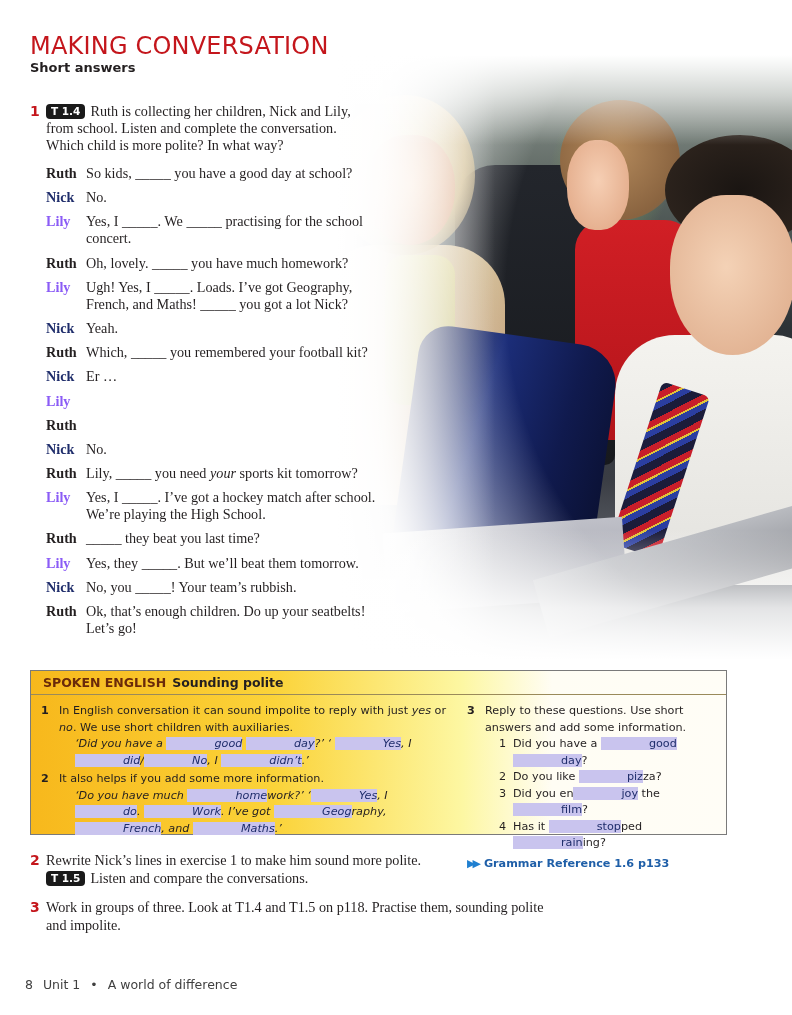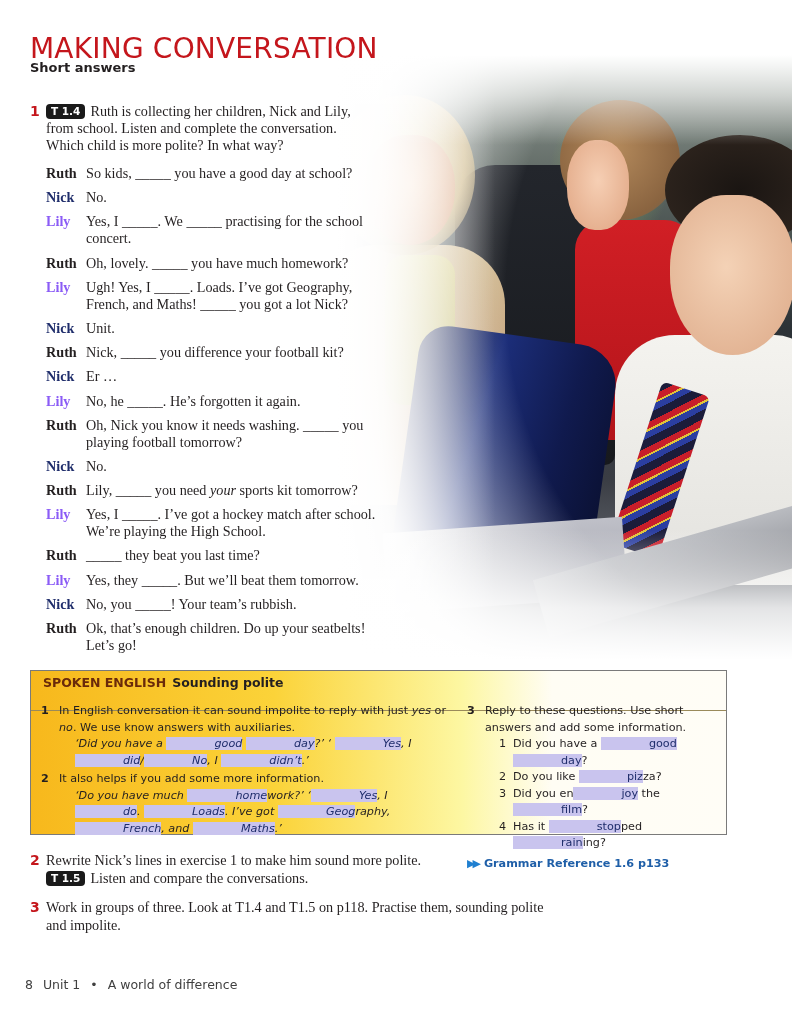--- a/index.html
+++ b/index.html
@@ -107,21 +107,21 @@
     background: linear-gradient(0deg, #ffffff 0%, rgba(255,255,255,0.8) 40%, rgba(255,255,255,0) 100%);
   }
   .photo .fade-corner {
     position: absolute; left: 0; top: 0; width: 100%; height: 100%;
     background: radial-gradient(ellipse 520px 620px at 100% 40%, rgba(255,255,255,0) 55%, rgba(255,255,255,0.9) 85%, #fff 100%);
   }
 
   
   .title {
     position: absolute; left: 30px; top: 32px;
-    font-family: "DejaVu Sans", sans-serif; font-size: 28px; letter-spacing: 0.2px;
+    font-family: "DejaVu Sans", sans-serif; font-size: 24px; letter-spacing: 0.2px;
     color: #c4161c; font-weight: normal;
   }
   .subtitle {
     position: absolute; left: 30px; top: 60px;
     font-family: "DejaVu Sans", sans-serif; font-size: 13px; color: #231f20;
   }
 
   
   .ex1 { position: absolute; left: 30px; top: 103px; width: 340px; font-size: 14.2px; line-height: 17px; }
   .ex-num {
@@ -143,21 +143,21 @@
   .speaker.lily { color: #8b5cf6; }
   .utter { flex: 1; }
 
   
   .spoken {
     position: absolute; left: 30px; top: 670px; width: 697px; height: 165px;
     border: 1px solid #7a7a7a;
     background: linear-gradient(90deg, #f7b81c 0%, #fbd339 35%, #fdf7a2 62%, #fffdf4 75%, #fffdf6 100%);
   }
   .spoken-head {
-    height: 40px; border-bottom: 1px solid #9a8a5a;
+    height: 24px; border-bottom: 1px solid #9a8a5a;
     font-family: "DejaVu Sans", sans-serif; font-size: 12.5px; font-weight: bold;
     padding: 4px 0 1px 12px; color: #231f20;
   }
   .spoken-head .label { color: #6a2a0a; margin-right: 6px; }
   .spoken-col {
     position: absolute; font-family: "DejaVu Sans", sans-serif; font-size: 11.2px; line-height: 16.5px; color: #231f20;
   }
   .col-left { left: 10px; top: 32px; width: 410px; }
   .col-right { left: 436px; top: 32px; width: 255px; }
   .sp-item { display: flex; }
@@ -234,37 +234,35 @@
   <div class="line">
       <span class="speaker ruth">Ruth</span>
       <span class="utter">Oh, lovely. _____ you have much homework?</span>
     </div>
   <div class="line">
       <span class="speaker lily">Lily</span>
       <span class="utter">Ugh! Yes, I _____. Loads. I’ve got Geography, French, and Maths! _____ you got a lot Nick?</span>
     </div>
   <div class="line">
       <span class="speaker nick">Nick</span>
-      <span class="utter">Unit.</span>
-    </div>
-  <div class="line">
-      <span class="speaker ruth">Ruth</span>
-      <span class="utter">Nick, _____ you difference your football kit?</span>
+      <span class="utter">Yeah.</span>
+    </div>
+  <div class="line">
+      <span class="speaker ruth">Ruth</span>
+      <span class="utter">Which, _____ you remembered your football kit?</span>
     </div>
   <div class="line">
       <span class="speaker nick">Nick</span>
       <span class="utter">Er …</span>
     </div>
   <div class="line">
       <span class="speaker lily">Lily</span>
-      <span class="utter">No, he _____. He’s forgotten it again.</span>
-    </div>
-  <div class="line">
-      <span class="speaker ruth">Ruth</span>
-      <span class="utter">Oh, Nick you know it needs washing. _____ you playing football tomorrow?</span>
+    </div>
+  <div class="line">
+      <span class="speaker ruth">Ruth</span>
     </div>
   <div class="line">
       <span class="speaker nick">Nick</span>
       <span class="utter">No.</span>
     </div>
   <div class="line">
       <span class="speaker ruth">Ruth</span>
       <span class="utter"><span>Lily, _____ you need </span><em>your</em><span> sports kit tomorrow?</span></span>
     </div>
   <div class="line">
@@ -290,29 +288,29 @@
 </div>
 
 <div class="spoken">
   <div class="spoken-head">
     <span class="label">SPOKEN ENGLISH</span><span>Sounding polite</span>
   </div>
 
   <div class="spoken-col col-left">
     <div class="sp-item">
       <span class="sp-num">1</span>
-      <span><span>In English conversation it can sound impolite to reply with just </span><em>yes</em><span> or </span><em>no</em><span>. We use know answers with auxiliaries.</span></span>
+      <span><span>In English conversation it can sound impolite to reply with just </span><em>yes</em><span> or </span><em>no</em><span>. We use short children with auxiliaries.</span></span>
     </div>
     <div class="sp-example"><span>‘Did you have a </span><span class="hl">good</span><span> </span><span class="hl">day</span><span>?’ ‘ </span><span class="hl">Yes</span><span>, I </span><span class="hl">did</span><span>/</span><span class="hl">No</span><span>, I </span><span class="hl">didn’t</span><span>.’</span></div>
 
     <div class="sp-item">
       <span class="sp-num">2</span>
       <span>It also helps if you add some more information.</span>
     </div>
-    <div class="sp-example"><span>‘Do you have much </span><span class="hl">home</span><span>work?’ ‘</span><span class="hl">Yes</span><span>, I </span><span class="hl">do</span><span>. </span><span class="hl">Loads</span><span>. I’ve got </span><span class="hl">Geog</span><span>raphy, </span><span class="hl">French</span><span>, and </span><span class="hl">Maths</span><span>.’</span></div>
+    <div class="sp-example"><span>‘Do you have much </span><span class="hl">home</span><span>work?’ ‘</span><span class="hl">Yes</span><span>, I </span><span class="hl">do</span><span>. </span><span class="hl">Work</span><span>. I’ve got </span><span class="hl">Geog</span><span>raphy, </span><span class="hl">French</span><span>, and </span><span class="hl">Maths</span><span>.’</span></div>
   </div>
 
   <div class="spoken-col col-right">
     <div class="sp-item">
       <span class="sp-num">3</span>
       <span>Reply to these questions. Use short answers and add some information.</span>
     </div>
     <div class="q-list">
       <div class="q-item">
           <span class="q-num">1</span>

